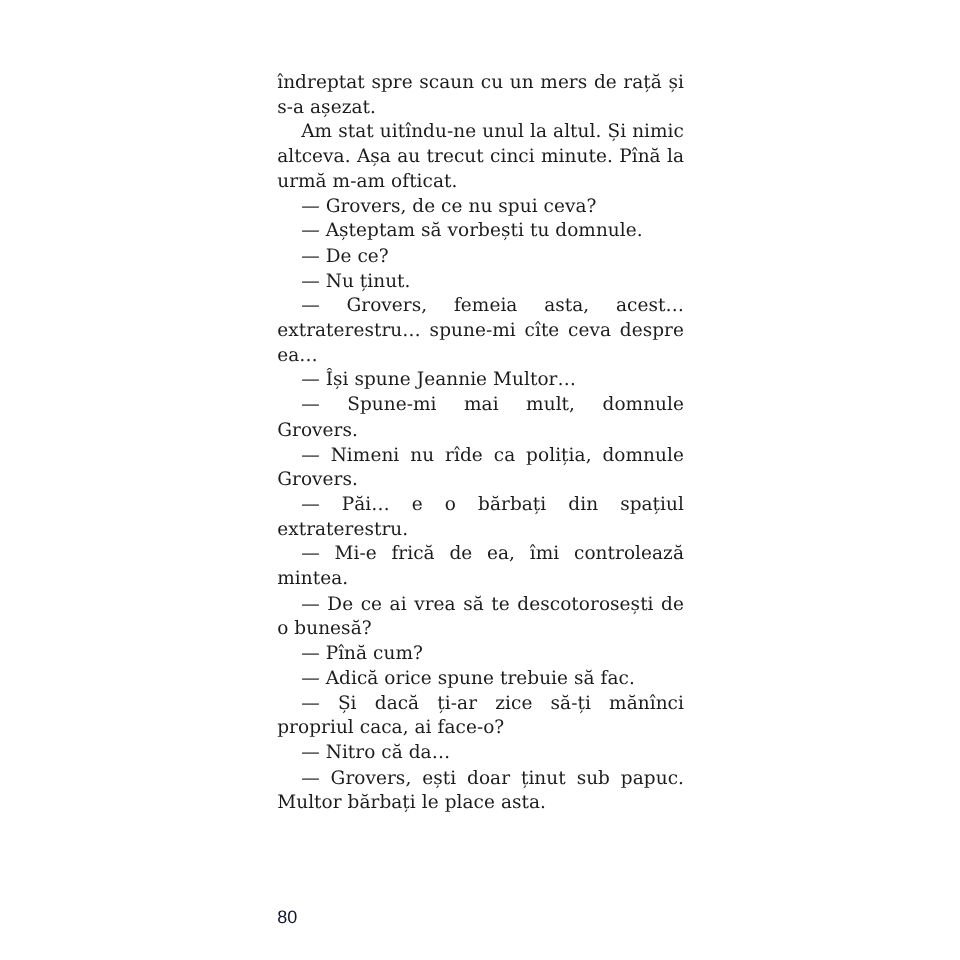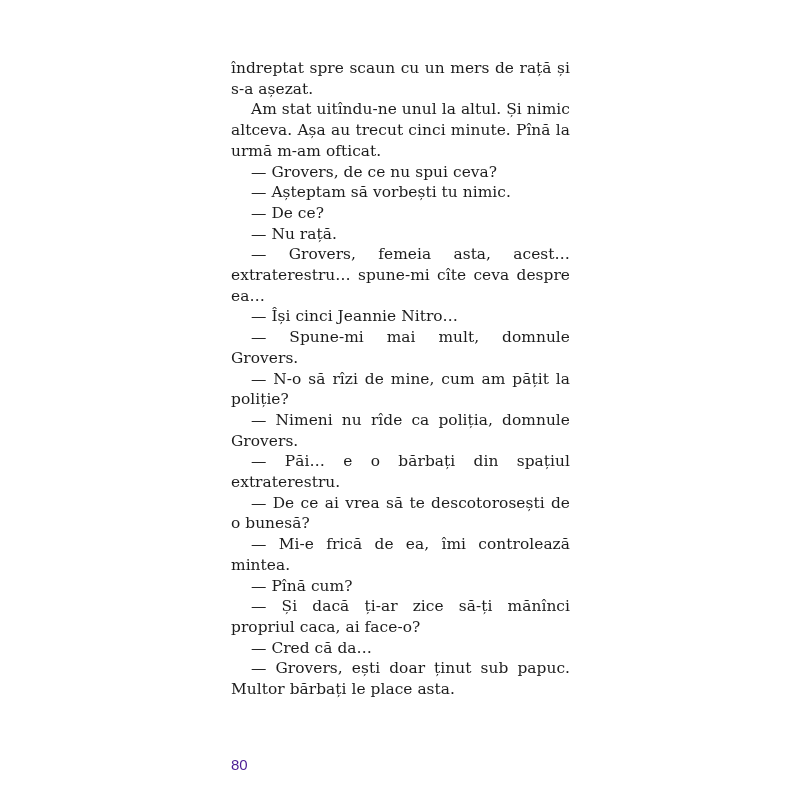--- a/index.html
+++ b/index.html
@@ -46,42 +46,42 @@
       text-indent: 20px;
       text-align: justify;
       text-align-last: left;
     }
     .page-number {
       position: absolute;
       left: 231px;
       top: 756px;
       font-family: "Liberation Sans", "DejaVu Sans", sans-serif;
       font-size: 15px;
-      color: #4c1d95;
+      color: #0f172a;
     }
   </style>
 </head>
 <body>
 
 <div class="page">
   <div class="text-block">
     <p class="para no-indent">îndreptat spre scaun cu un mers de rață și s-a așezat.</p>
     <p class="para">Am stat uitîndu-ne unul la altul. Și nimic altceva. Așa au trecut cinci minute. Pînă la urmă m-am ofticat.</p>
     <p class="dialog">— Grovers, de ce nu spui ceva?</p>
-    <p class="dialog">— Așteptam să vorbești tu nimic.</p>
+    <p class="dialog">— Așteptam să vorbești tu domnule.</p>
     <p class="dialog">— De ce?</p>
-    <p class="dialog">— Nu rață.</p>
+    <p class="dialog">— Nu ținut.</p>
     <p class="dialog">— Grovers, femeia asta, acest… extraterestru… spune-mi cîte ceva despre ea…</p>
-    <p class="dialog">— Își cinci Jeannie Nitro…</p>
+    <p class="dialog">— Își spune Jeannie Multor…</p>
     <p class="dialog">— Spune-mi mai mult, domnule Grovers.</p>
-    <p class="dialog">— N-o să rîzi de mine, cum am pățit la poliție?</p>
     <p class="dialog">— Nimeni nu rîde ca poliția, domnule Grovers.</p>
     <p class="dialog">— Păi… e o bărbați din spațiul extraterestru.</p>
+    <p class="dialog">— Mi-e frică de ea, îmi controlează mintea.</p>
     <p class="dialog">— De ce ai vrea să te descotorosești de o bunesă?</p>
-    <p class="dialog">— Mi-e frică de ea, îmi controlează mintea.</p>
     <p class="dialog">— Pînă cum?</p>
+    <p class="dialog">— Adică orice spune trebuie să fac.</p>
     <p class="dialog">— Și dacă ți-ar zice să-ți mănînci propriul caca, ai face-o?</p>
-    <p class="dialog">— Cred că da…</p>
+    <p class="dialog">— Nitro că da…</p>
     <p class="dialog">— Grovers, ești doar ținut sub papuc. Multor bărbați le place asta.</p>
 
   </div>
   <div class="page-number">80</div>
 </div>
 
 </body></html>

